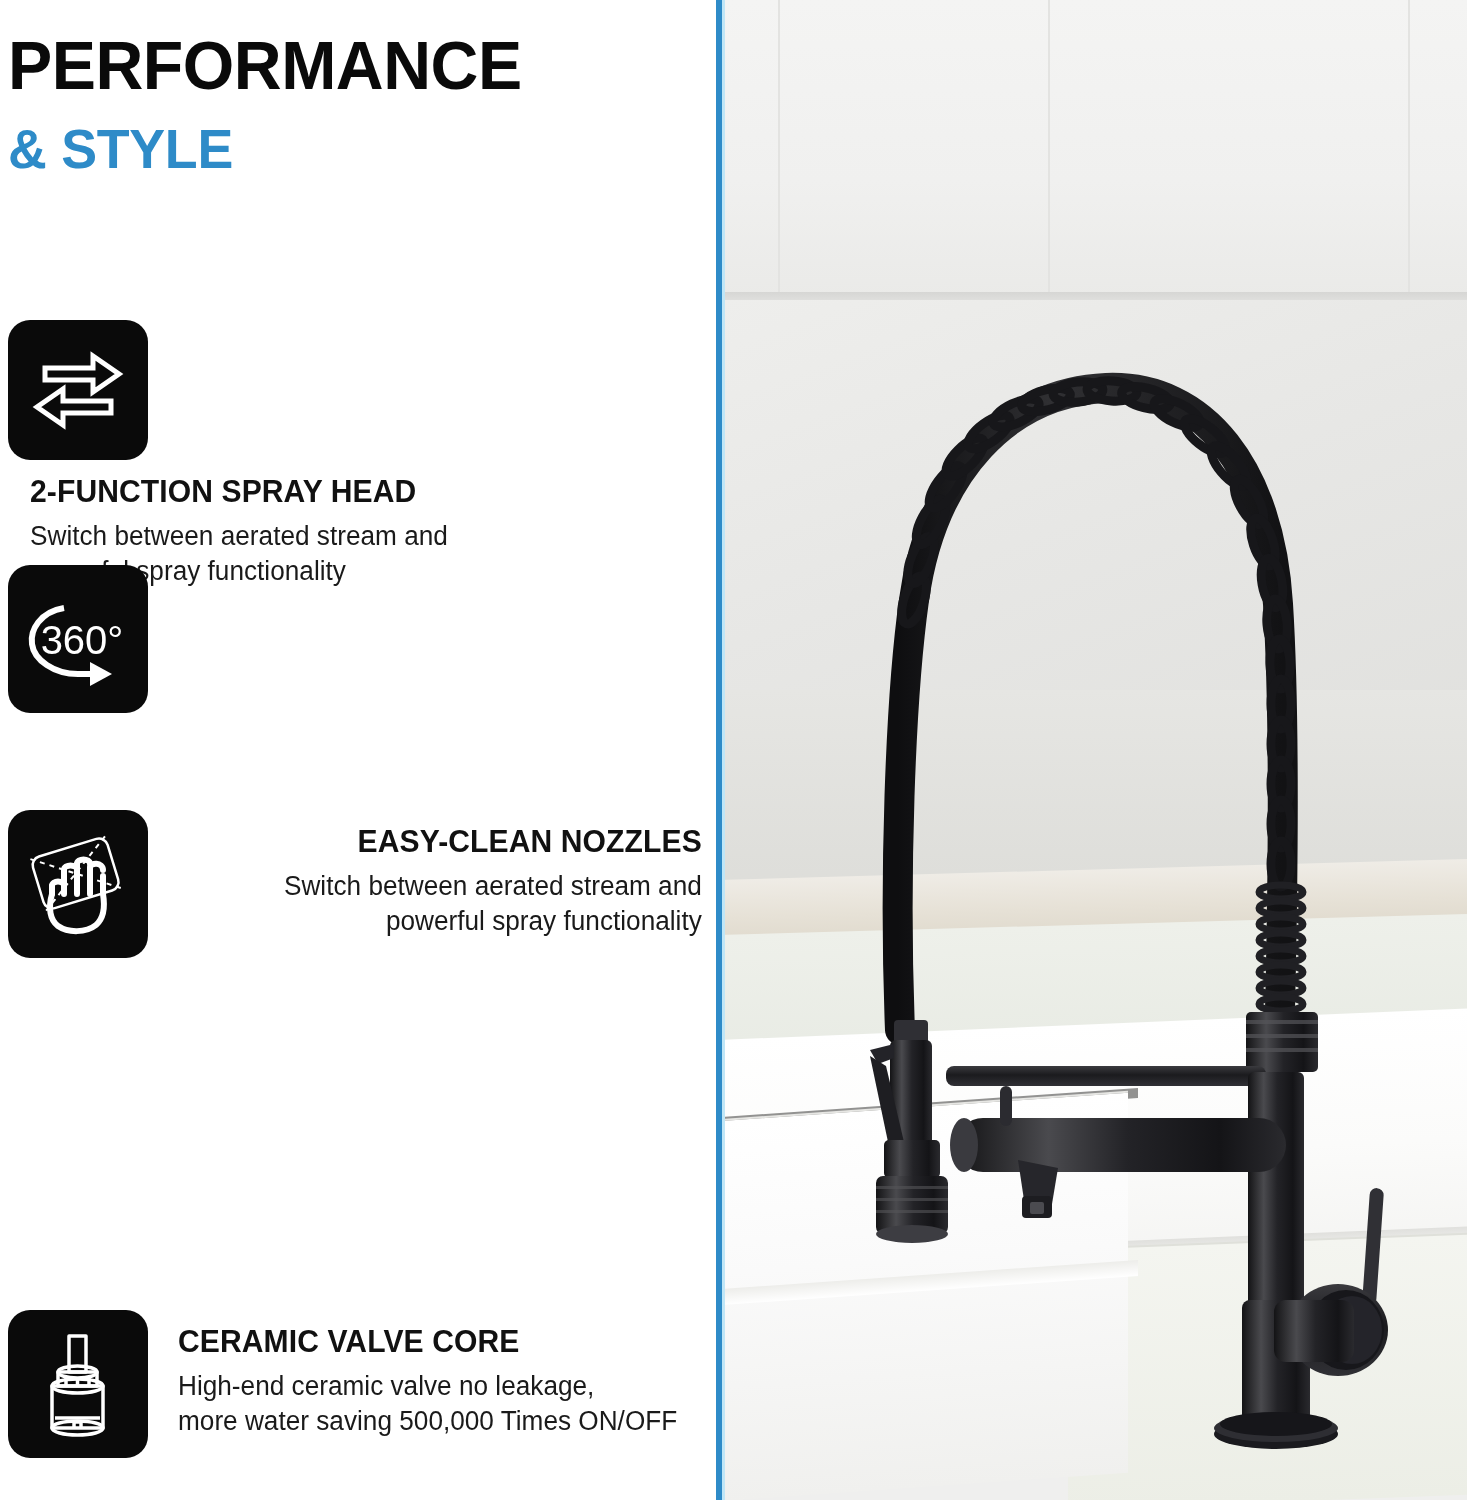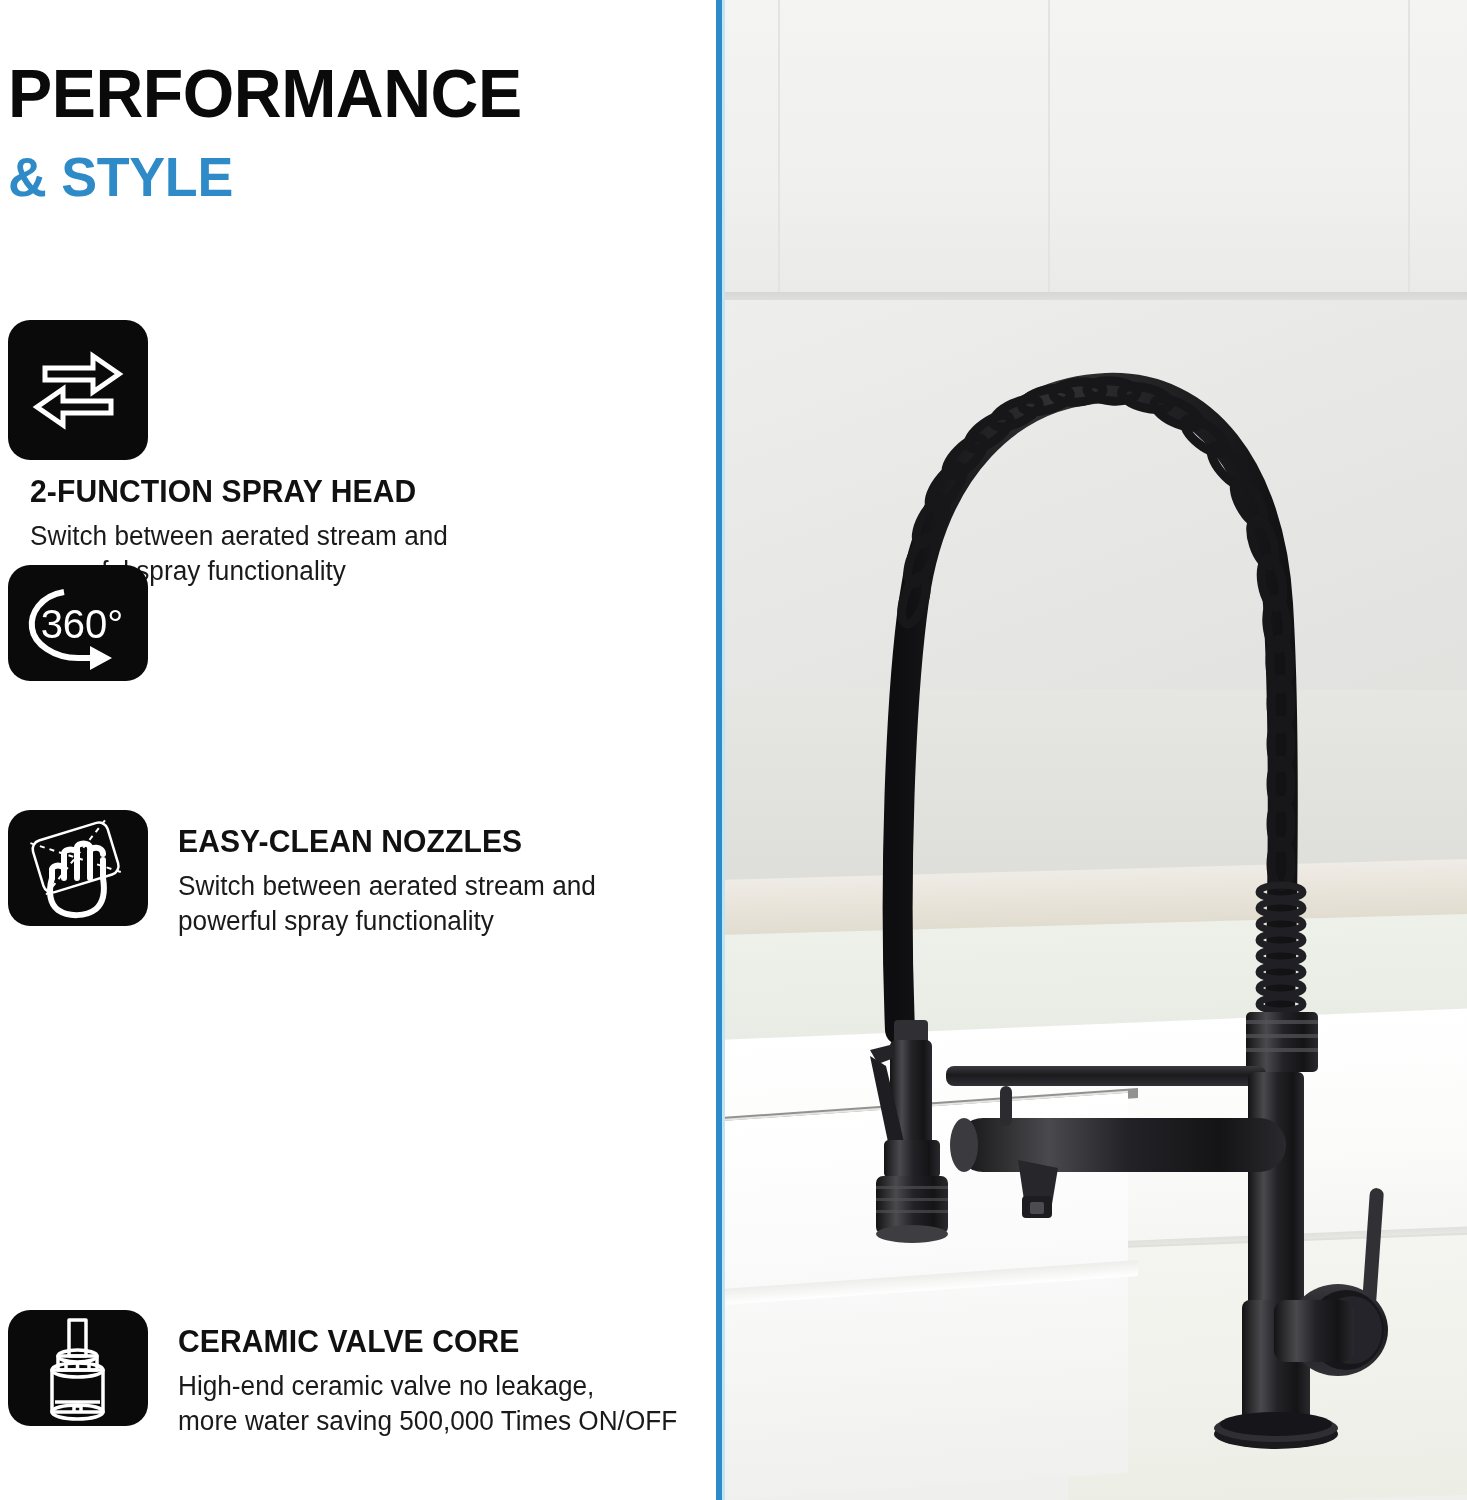--- a/index.html
+++ b/index.html
@@ -12,21 +12,21 @@
   }
   .page{position:relative;width:1467px;height:1500px;display:flex;}
 
   
   .left{
     position:relative;
     width:718px;height:1500px;
     background:#ffffff;
     flex:0 0 718px;
   }
-  .title-block{position:absolute;left:8px;top:28px;width:700px;margin-top:28px;}
+  .title-block{position:absolute;left:8px;top:28px;width:700px;}
   .title-line1{
     font-family:"Liberation Sans", sans-serif;
     font-weight:bold;
     font-size:69px;
     line-height:76px;
     letter-spacing:-0.5px;
     color:#0a0a0a;
     transform:scaleX(0.96);
     transform-origin:left center;
     white-space:nowrap;
@@ -46,21 +46,21 @@
 
   .features{position:absolute;left:0;top:320px;width:718px;}
   .feature{
     position:relative;
     display:flex;
     align-items:flex-start;
     margin-bottom:0;
   }
   .icon-box{
     flex:0 0 140px;
-    width:140px;height:116px;
+    width:140px;height:148px;
     margin-left:8px;
     background:#0a0a0a;
     border-radius:22px;
     display:flex;align-items:center;justify-content:center;
   }
   .icon-box svg{display:block;}
   .ftext{
     flex:1;
     padding-left:30px;
     padding-top:14px;
@@ -85,21 +85,21 @@
     color:#1a1a1a;
     transform:scaleX(0.97);
     transform-origin:left top;
     margin:0;
     white-space:pre-line;
   }
 
   
   .feature.f0{height:245px;flex-direction:column;}
   .feature.f1{height:245px;}
-  .feature.f2{height:240px;}
+  .feature.f2{height:240px;text-align:right;}
   .feature.f3{height:260px;}
   .feature.f4{height:170px;}
 
   
   .divider{
     position:absolute;left:716px;top:0;
     width:6px;height:1500px;
     background:#2E8BC8;
     z-index:5;
   }

